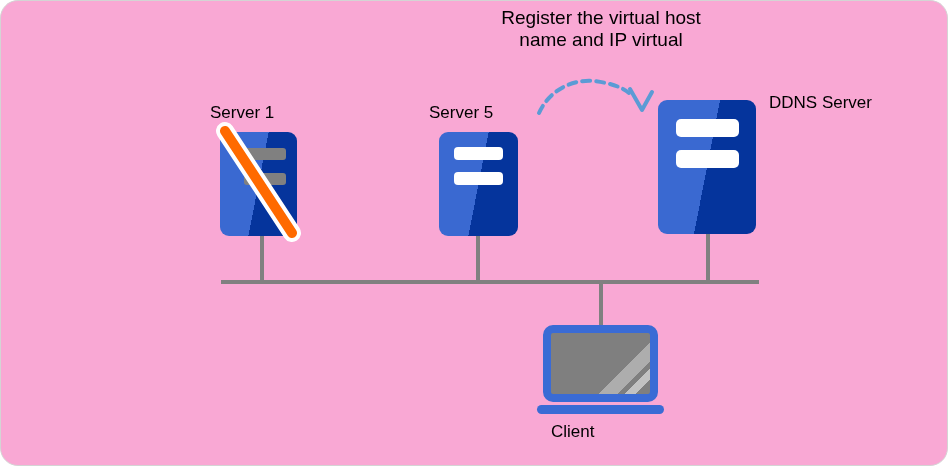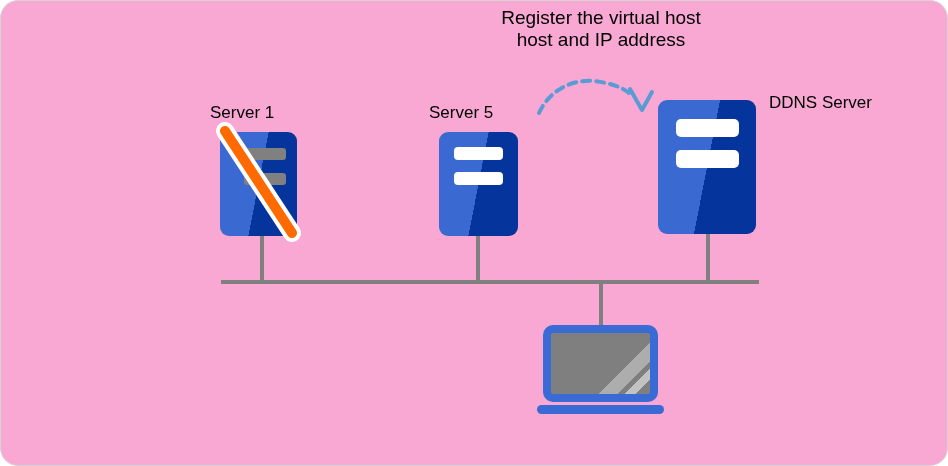--- a/index.html
+++ b/index.html
@@ -88,26 +88,27 @@
     <line class="bus" x1="261" y1="233" x2="261" y2="281"></line>
     <line class="bus" x1="477" y1="233" x2="477" y2="281"></line>
     <line class="bus" x1="707" y1="231" x2="707" y2="281"></line>
     <line class="bus" x1="600" y1="281" x2="600" y2="330"></line>
     <path class="arrow-dash" d="M 538 112 C 548 90 570 78 593 80 C 609 82 621 86 628 92"></path>
     <polyline class="arrow-head" points="629,88 641,109 651,91"></polyline>
   </svg>
 
   <div class="title">
     <div>Register the virtual host</div>
-    <div>host and IP address</div>
+    <div>name and IP virtual</div>
   </div>
 
   <div class="node-label lbl-server1">Server 1</div>
   <div class="node-label lbl-server2">Server 5</div>
   <div class="node-label lbl-ddns">DDNS Server</div>
+  <div class="node-label lbl-client">Client</div>
 
   <div class="server srv1">
     <div class="slot s1"></div>
     <div class="slot s2"></div>
   </div>
   <svg class="cross" viewBox="0 0 100 126">
     <line class="cross-outline" x1="16" y1="12" x2="83" y2="114"></line>
     <line class="cross-stripe" x1="16" y1="12" x2="83" y2="114"></line>
   </svg>
 

